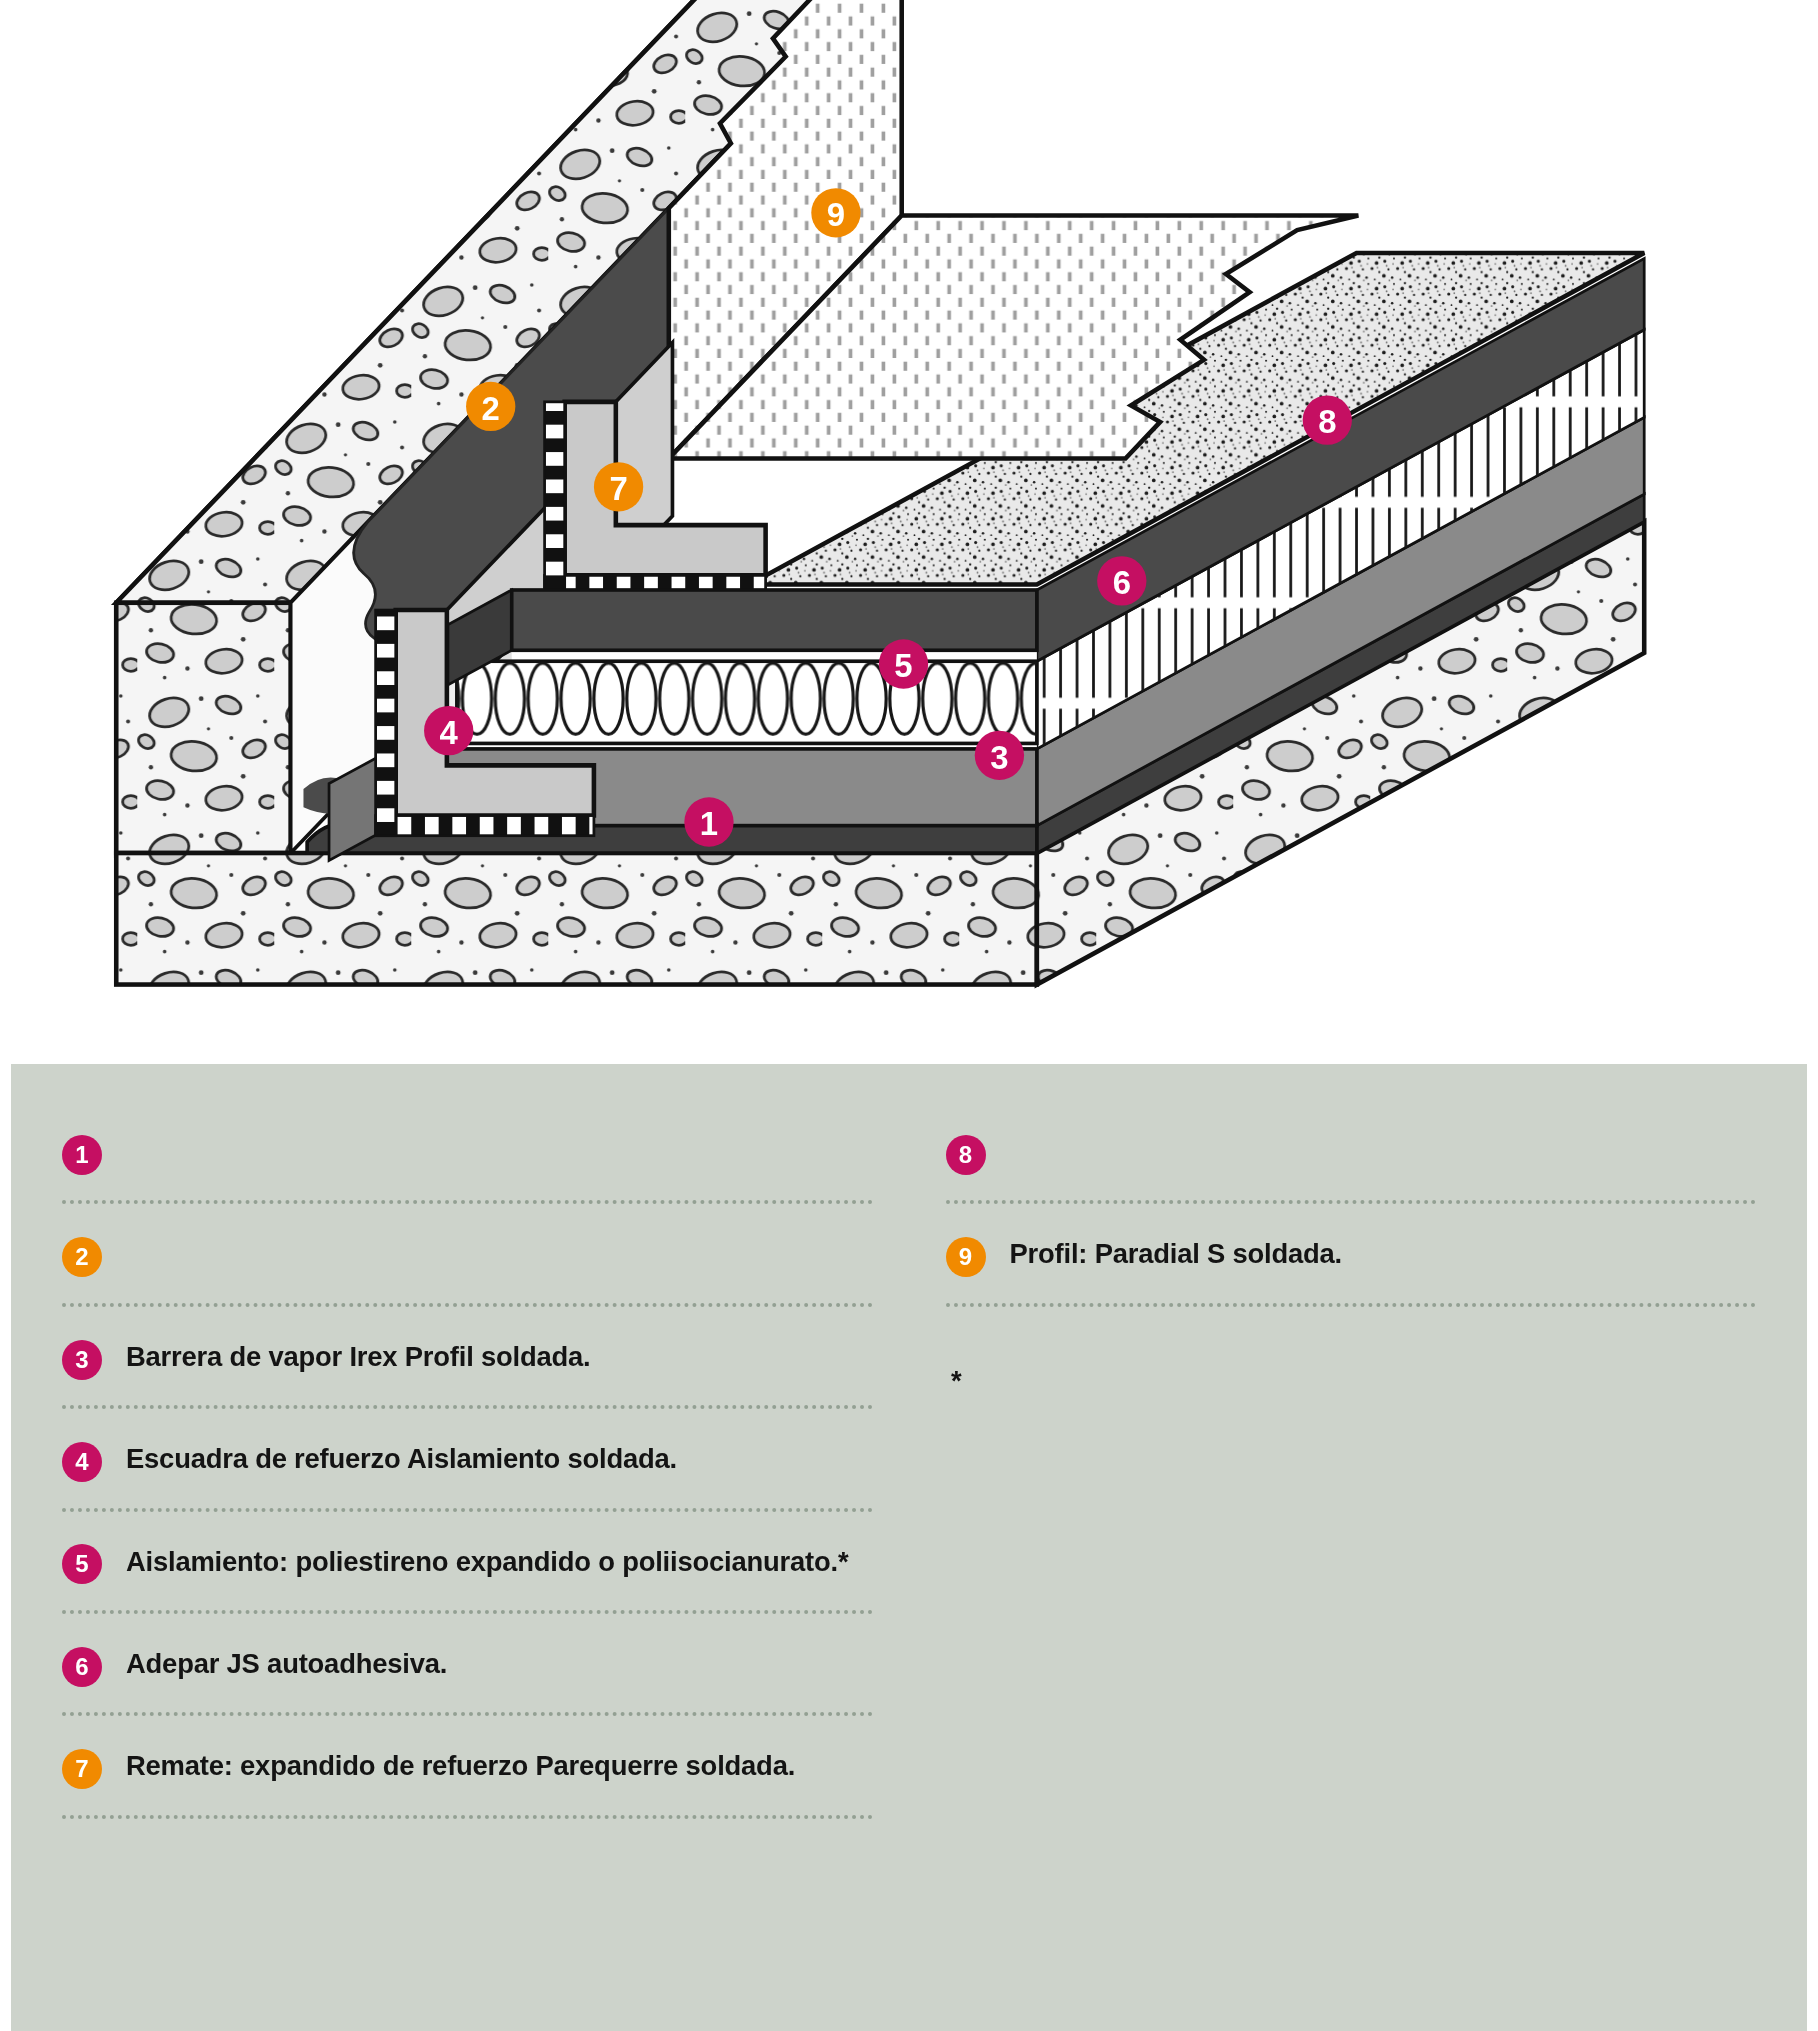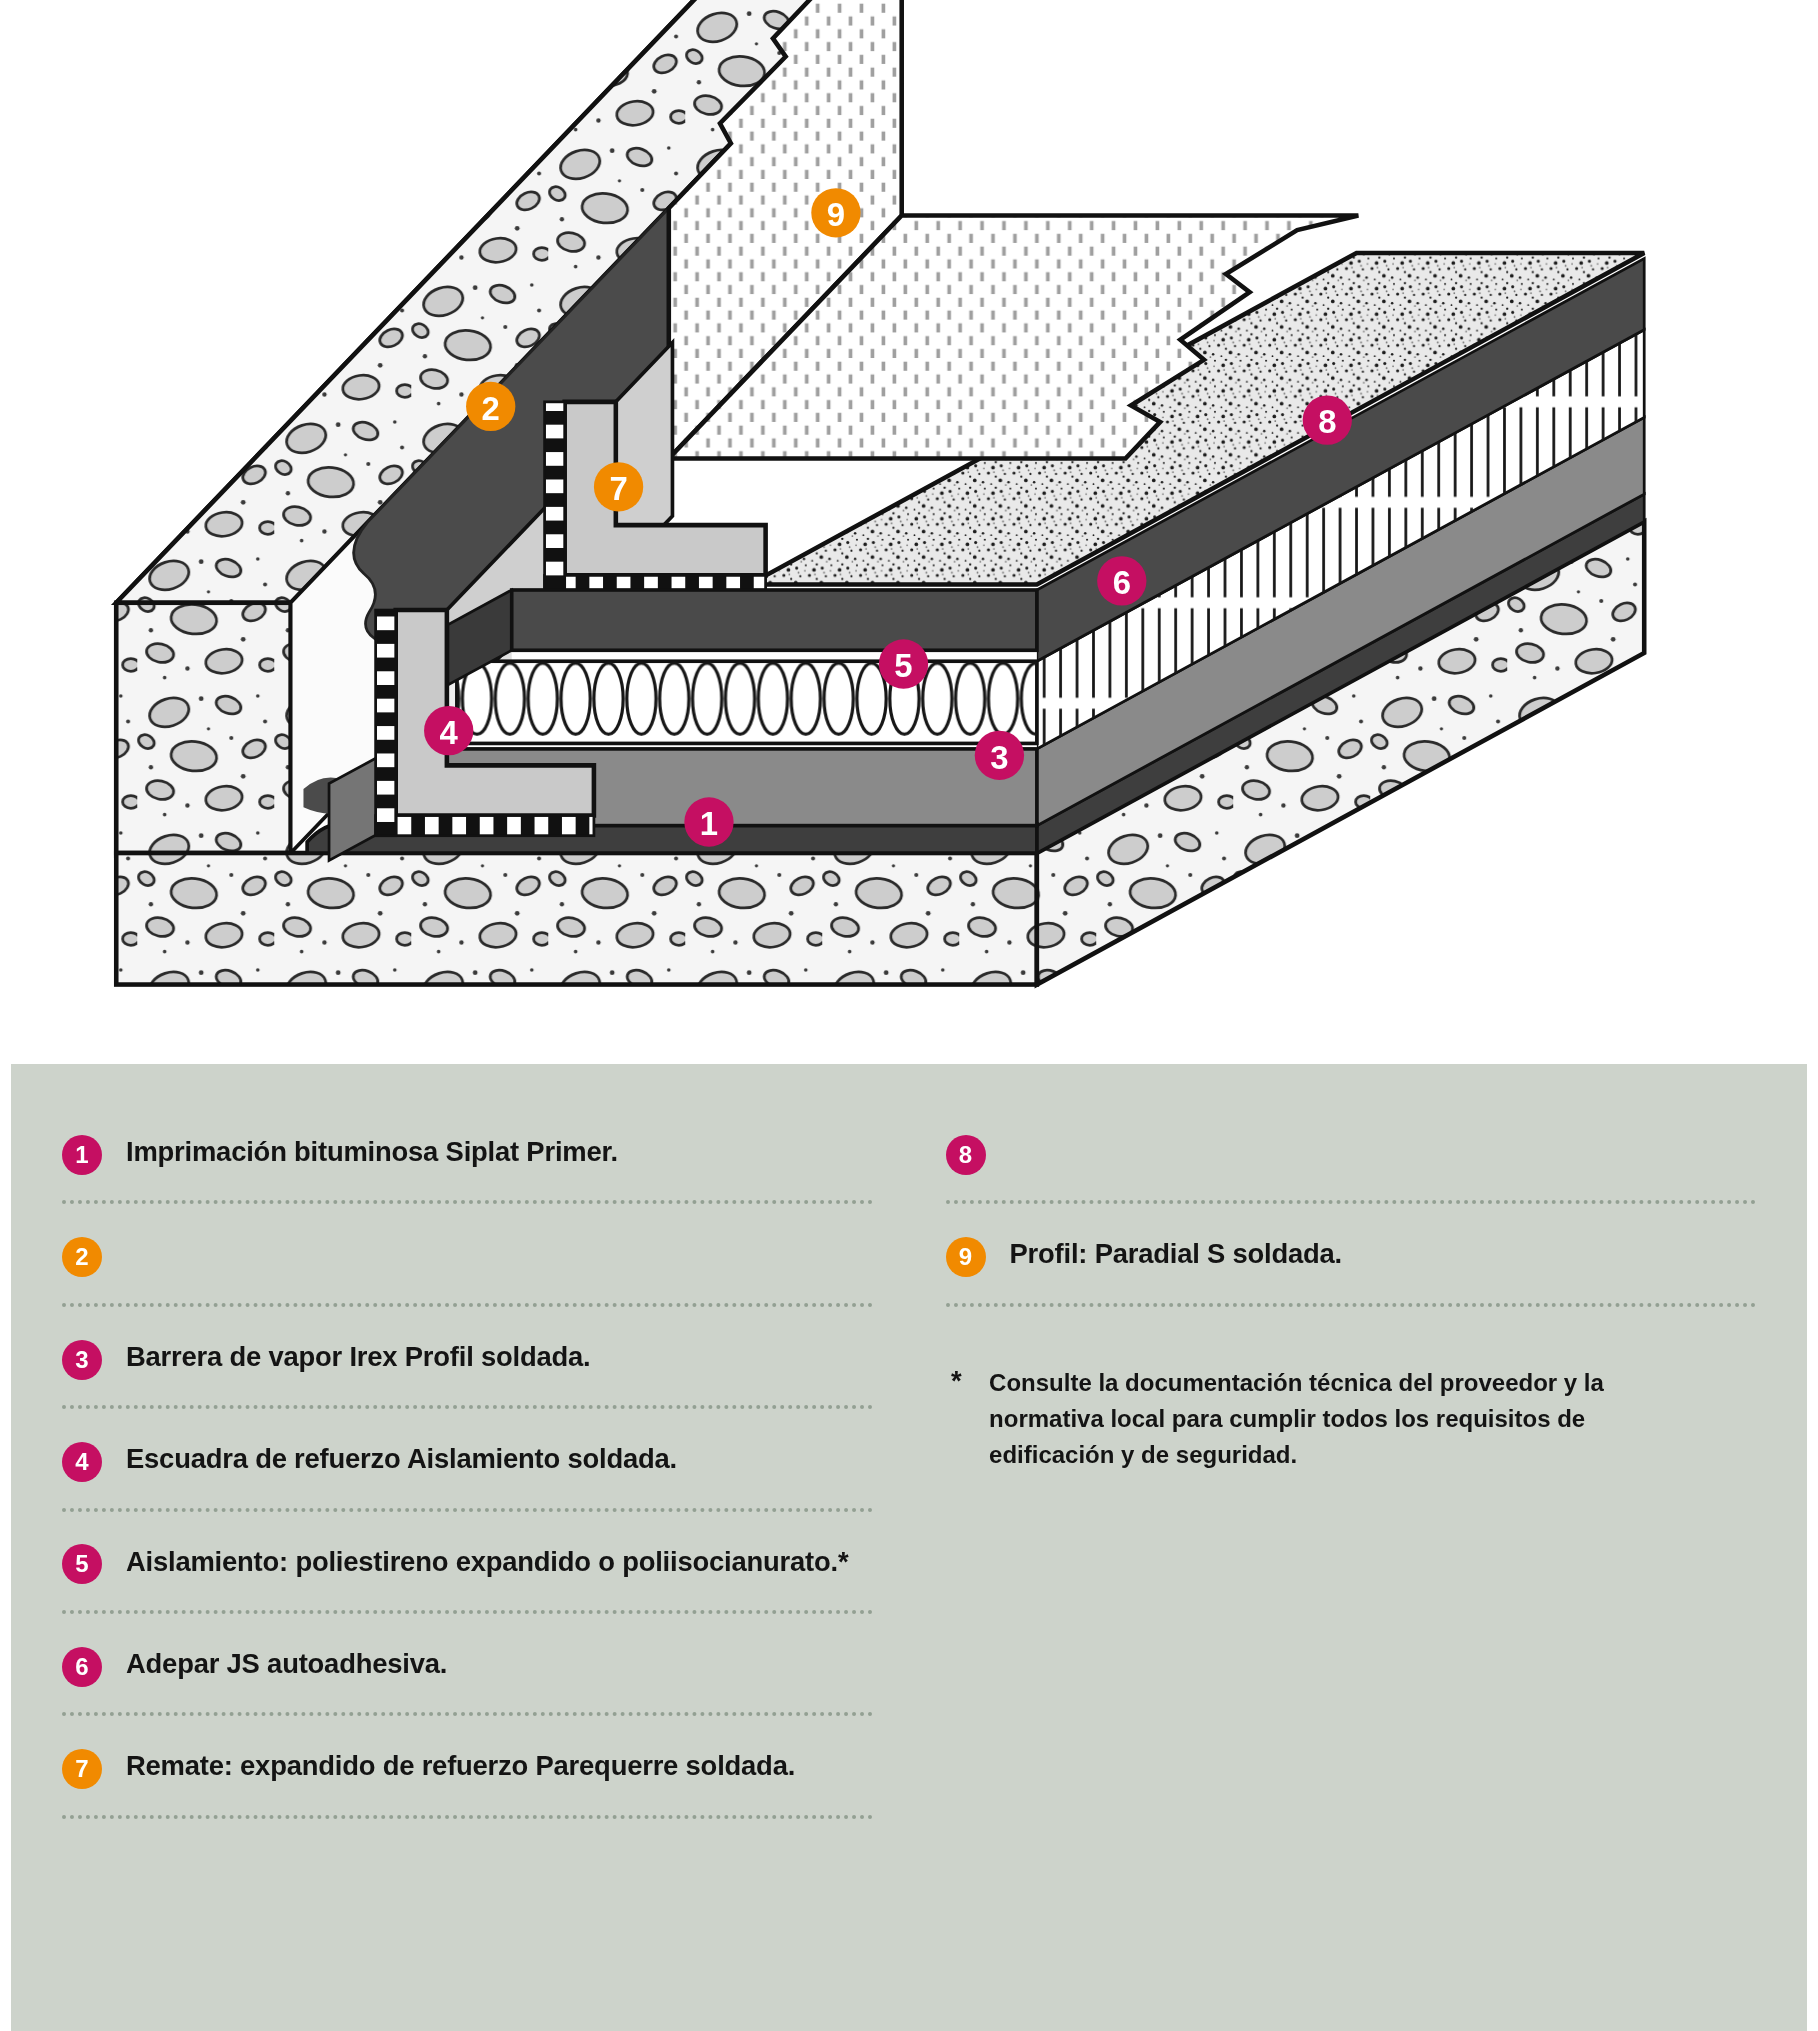--- a/index.html
+++ b/index.html
@@ -198,21 +198,20 @@
             <text x="915" y="233" text-anchor="middle" dominant-baseline="central" dy="2" font-size="36" font-weight="bold" fill="#ffffff" font-family="&quot;Liberation Sans&quot;, sans-serif">9</text>
           </g>
         </g>
     </svg>
   </div>
 
   <div class="legend">
     <div class="legend-col" id="legend-col-left">
         <div class="legend-item">
           <span class="lbadge" style="background: rgb(197, 15, 98);">1</span>
-          <span class="litem-text">Imprimación bituminosa Siplat Primer.</span>
         </div>
         <div class="legend-sep"></div>
         <div class="legend-item">
           <span class="lbadge" style="background: rgb(241, 138, 0);">2</span>
         </div>
         <div class="legend-sep"></div>
         <div class="legend-item">
           <span class="lbadge" style="background: rgb(197, 15, 98);">3</span>
           <span class="litem-text">Barrera de vapor Irex Profil soldada.</span>
         </div>
@@ -245,19 +244,18 @@
           </div>
           <div class="legend-sep"></div>
           <div class="legend-item">
             <span class="lbadge" style="background: rgb(241, 138, 0);">9</span>
             <span class="litem-text">Profil: Paradial S soldada.</span>
           </div>
           <div class="legend-sep"></div>
         </div>
       <div class="legend-note">
         <span class="note-marker">*</span>
-        <span class="note-text">Consulte la documentación técnica del proveedor y la normativa local para cumplir todos los requisitos de edificación y de seguridad.</span>
       </div>
     </div>
   </div>
 
 </div>
 
 
 </body></html>

